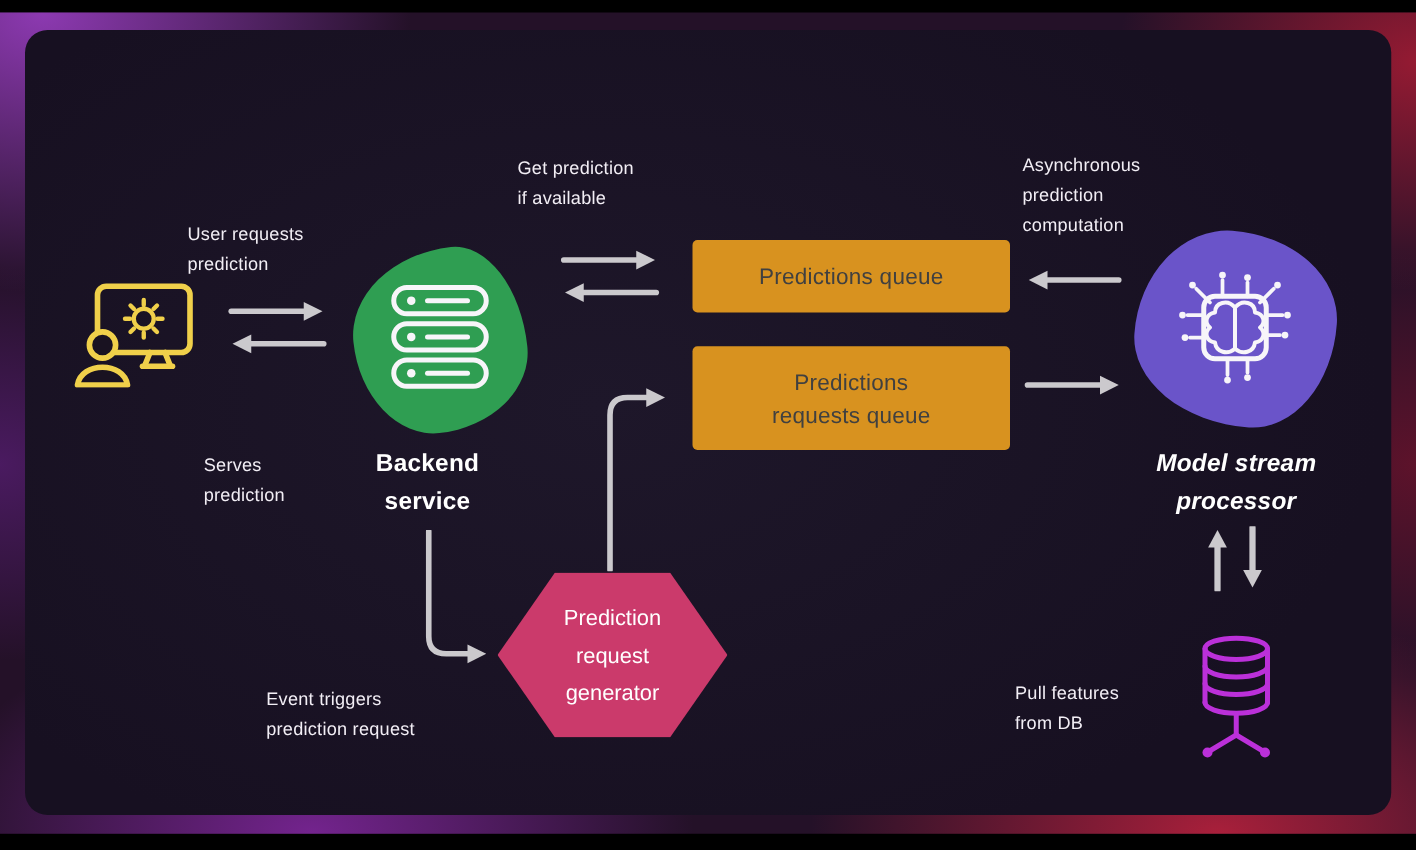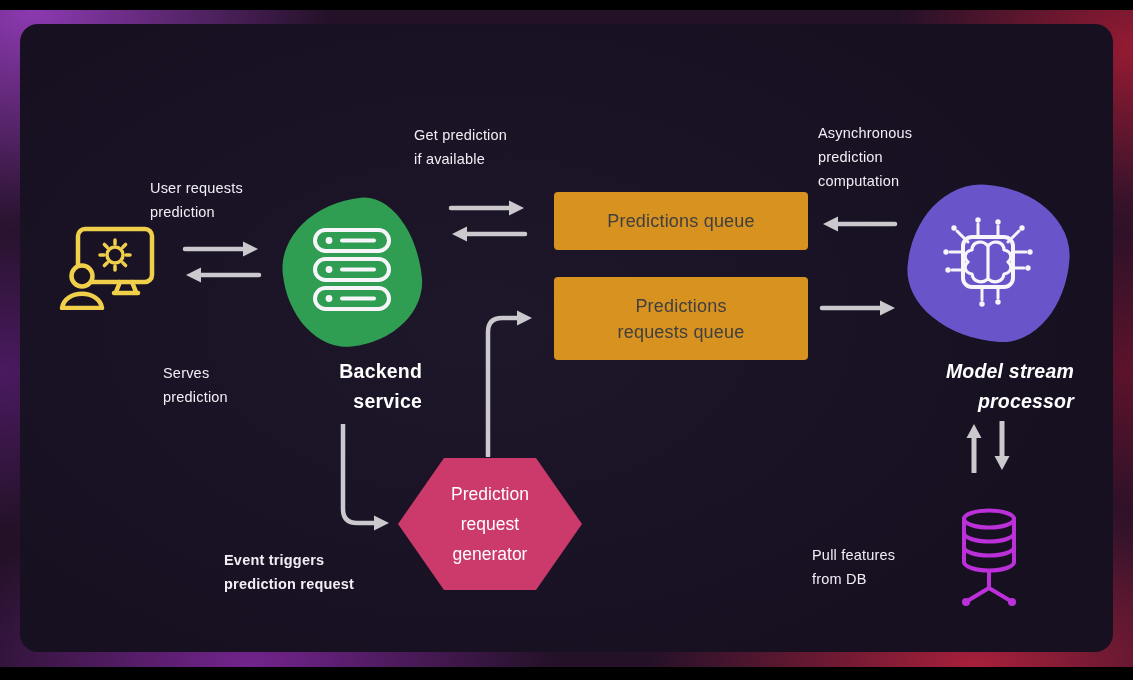--- a/index.html
+++ b/index.html
@@ -25,25 +25,25 @@
   }
   
   .lbl {
     position:absolute; color:var(--text,#f2eef5); font-size:14.5px; line-height:24px;
     text-align:left; white-space:pre-line; letter-spacing:.2px;
   }
   .lbl-user-requests  { left:150px; top:176px; width:146px; }
   .lbl-serves         { left:163px; top:313px; width:120px;margin-top:48px; }
   .lbl-get-prediction { left:414px; top:123px; width:146px; }
   .lbl-async          { left:818px; top:121px; width:140px; }
-  .lbl-event-triggers { left:224px; top:548px; width:160px;font-weight:bold; }
+  .lbl-event-triggers { left:213px; top:548px; width:160px; }
   .lbl-pull-features  { left:812px; top:543px; width:124px; }
   .node-title {
     position:absolute; color:#ffffff; font-weight:700; font-size:19.5px; line-height:30px;
-    text-align:right; white-space:pre-line; letter-spacing:.2px;
+    text-align:center; white-space:pre-line; letter-spacing:.2px;
   }
   .title-backend { left:262px; top:356px; width:160px; }
   .title-model   { left:904px; top:356px; width:170px;font-style:italic; }
   
   .blob { position:absolute; }
   .blob-green {
     left:283px; top:199px; width:138px; height:147px; background:var(--blob_green,#2f9e52);
     border-radius:62% 38% 56% 44% / 46% 58% 42% 54%; transform:rotate(-6deg);
   }
   .blob-purple {

